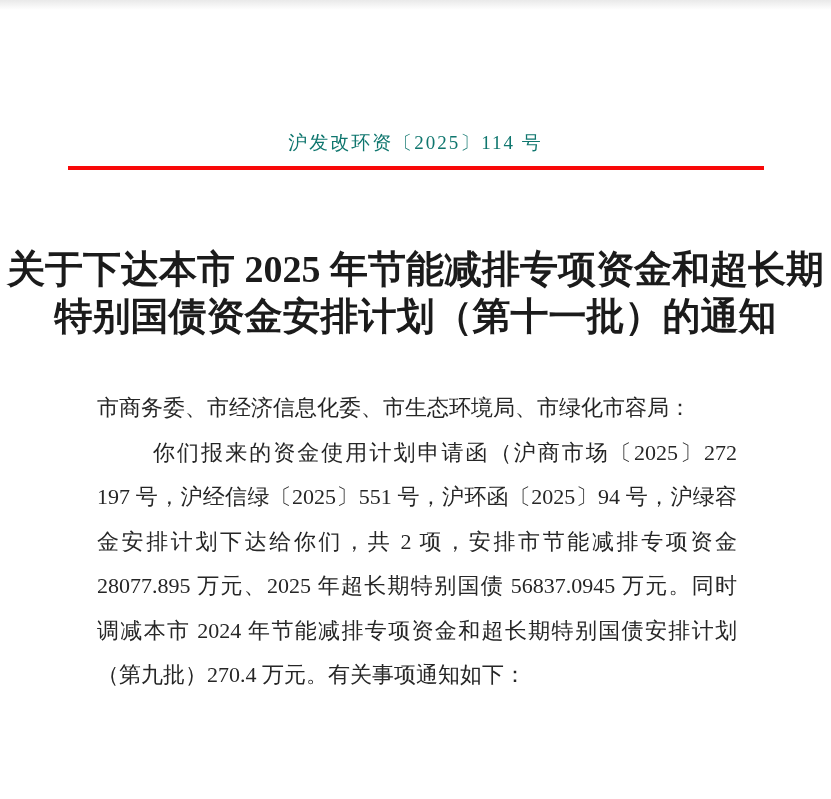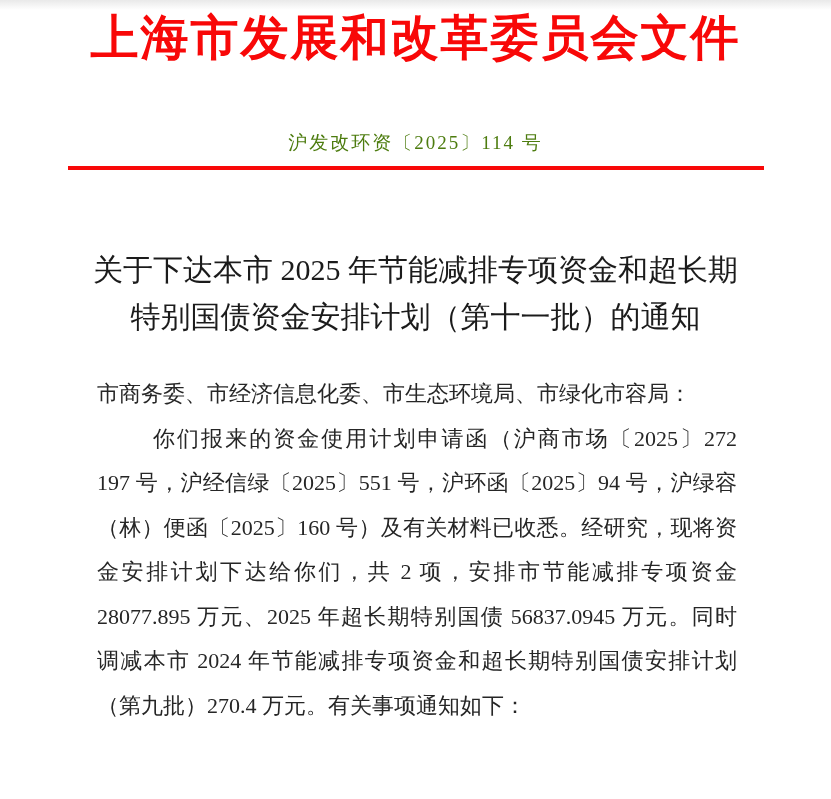--- a/index.html
+++ b/index.html
@@ -37,46 +37,46 @@
     white-space: nowrap;
   }
   .doc-number {
     position: absolute;
     top: 130px;
     left: 0;
     width: 100%;
     text-align: center;
     font-size: 19px;
     letter-spacing: 2px;
-    color: #4d7c0f;
+    color: #0f766e;
     white-space: nowrap;
   }
   .red-divider {
     position: absolute;
     top: 166px;
     left: 68px;
     width: 696px;
     height: 4px;
     background: var(--accent-red, #f80808);
   }
   .subject {
     position: absolute;
     top: 246px;
     left: 0;
     width: 100%;
     text-align: center;
-    font-size: 30px;
-    font-weight: normal;
+    font-size: 38px;
+    font-weight: bold;
     line-height: 47px;
     color: #1b1b1b;
     white-space: nowrap;
   }
   .body-text {
     position: absolute;
-    top: 372px;
+    top: 386px;
     left: 97px;
     width: 640px;
     font-size: 22px;
     line-height: 44.5px;
     color: #262626;
   }
   .body-text .line {
     height: 44.5px;
     white-space: nowrap;
   }
@@ -88,35 +88,33 @@
   }
   .body-text .line.indent {
     text-indent: 56px;
   }
 </style>
 </head>
 <body>
 
 <div class="page">
 
-  <div class="header-title">上海市发展和改革委员会文件</div>
 
   <div class="doc-number">沪发改环资〔2025〕114 号</div>
 
   <div class="red-divider"></div>
 
   <div class="subject">
     <div class="subject-line">关于下达本市 2025 年节能减排专项资金和超长期</div>
     <div class="subject-line">特别国债资金安排计划（第十一批）的通知</div>
   </div>
 
   <div class="body-text">
     <div class="line">市商务委、市经济信息化委、市生态环境局、市绿化市容局：</div>
     <div class="line j indent">你们报来的资金使用计划申请函（沪商市场〔2025〕272 号、</div>
     <div class="line j">197 号，沪经信绿〔2025〕551 号，沪环函〔2025〕94 号，沪绿容</div>
-    <div class="line j">（林）便函〔2025〕160 号）及有关材料已收悉。经研究，现将资</div>
     <div class="line j">金安排计划下达给你们，共 2 项，安排市节能减排专项资金</div>
     <div class="line j">28077.895 万元、2025 年超长期特别国债 56837.0945 万元。同时</div>
     <div class="line j">调减本市 2024 年节能减排专项资金和超长期特别国债安排计划</div>
     <div class="line">（第九批）270.4 万元。有关事项通知如下：</div>
   </div>
 
 </div>
 
 </body></html>

